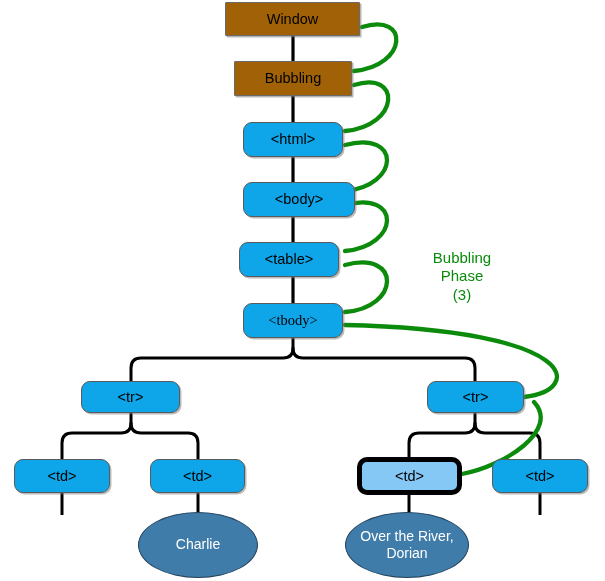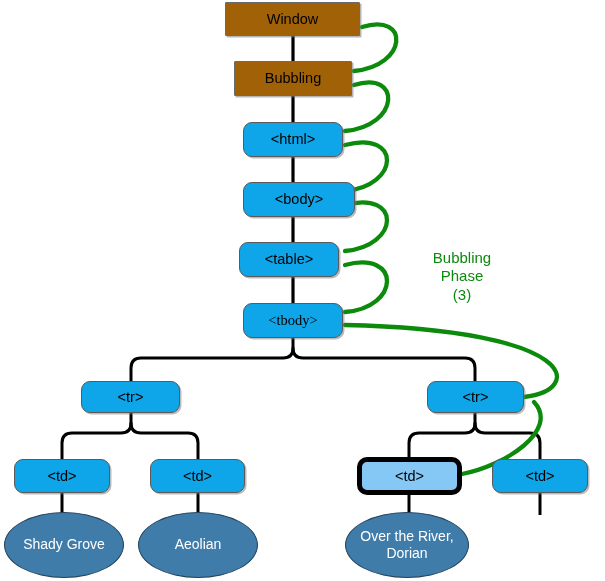--- a/index.html
+++ b/index.html
@@ -147,20 +147,19 @@
   <div class="node node-blue" style="left:427px; top:381px; width:97px; height:32px;">&lt;tr&gt;</div>
 
   <div class="node node-blue" style="left:14px; top:459px; width:96px; height:34px;">&lt;td&gt;</div>
 
   <div class="node node-blue" style="left:150px; top:459px; width:95px; height:34px;">&lt;td&gt;</div>
 
   <div class="node node-target" style="left:357px; top:457px; width:105px; height:38px;">&lt;td&gt;</div>
 
   <div class="node node-blue" style="left:492px; top:459px; width:96px; height:34px;">&lt;td&gt;</div>
 
-  <div class="ellipse" style="left:4px; top:512px; width:120px; height:66px;">Shady Grove</div>
 
-  <div class="ellipse" style="left:138px; top:512px; width:120px; height:66px;">Aeolian</div>
+  <div class="ellipse" style="left:138px; top:512px; width:120px; height:66px;">Charlie</div>
 
   <div class="ellipse" style="left:345px; top:512px; width:124px; height:66px; padding:0 14px; box-sizing:border-box;">Over the River, Dorian</div>
 
 
 </div>
 
 </body></html>

